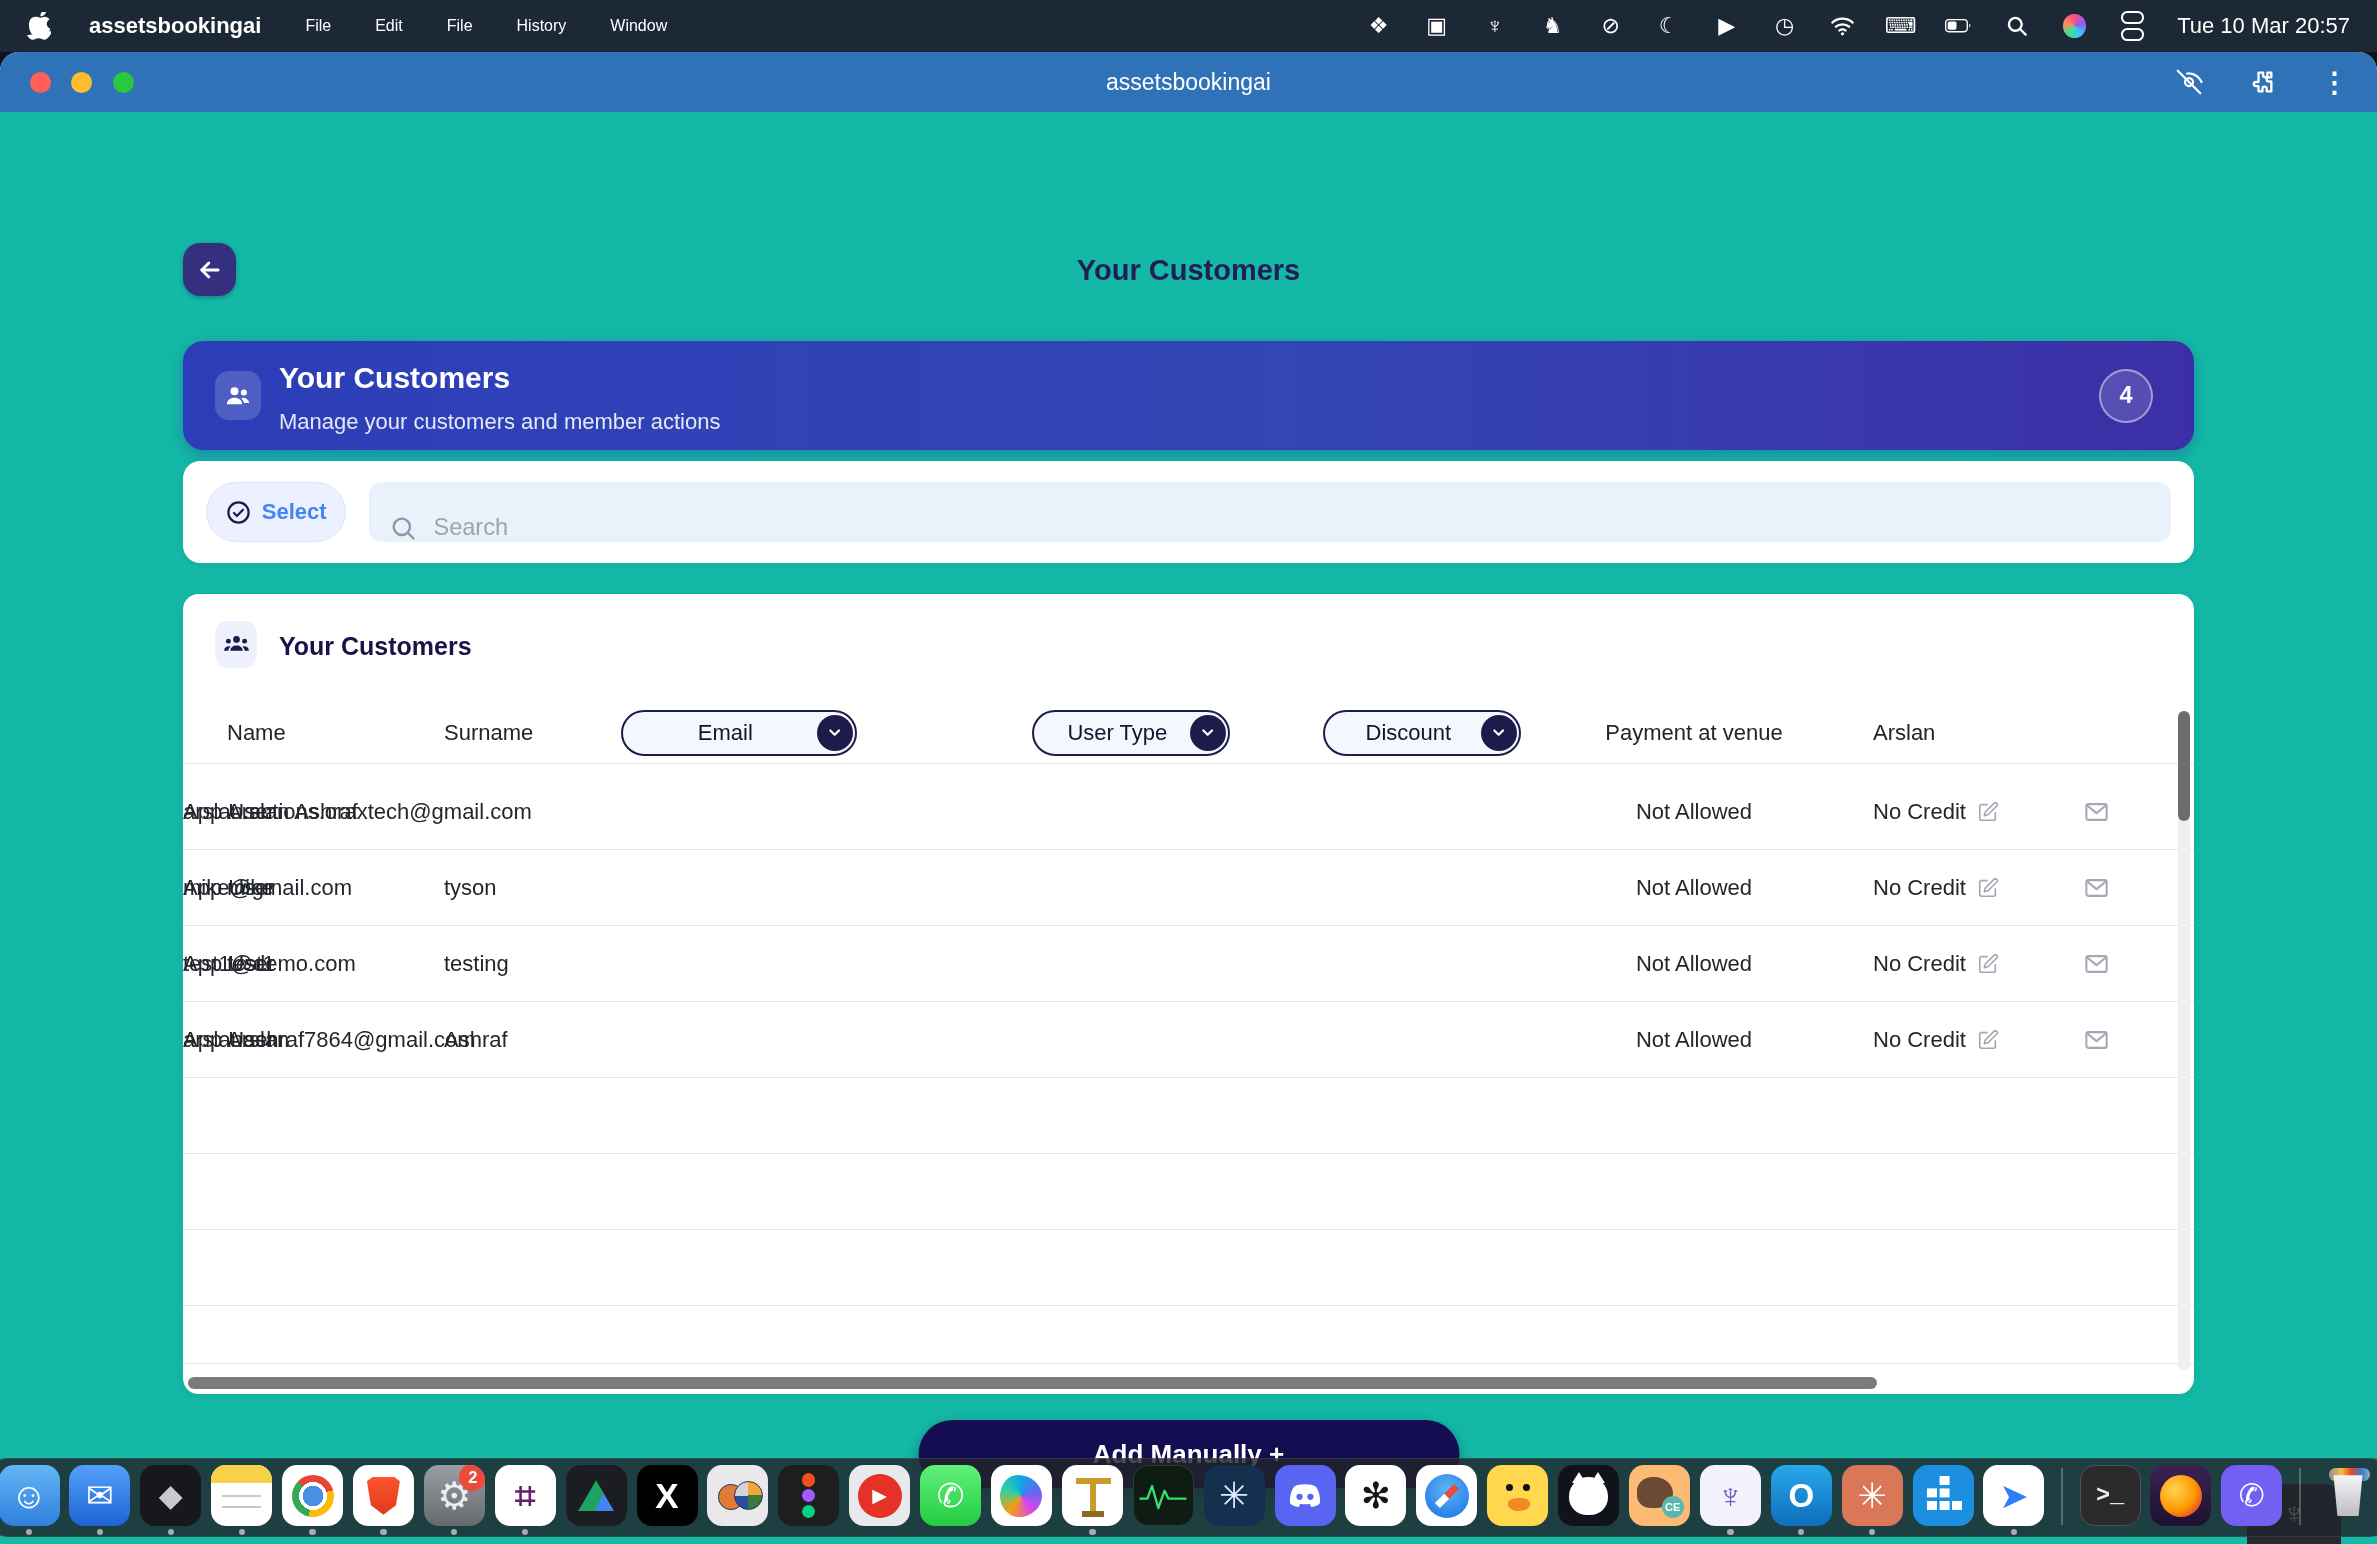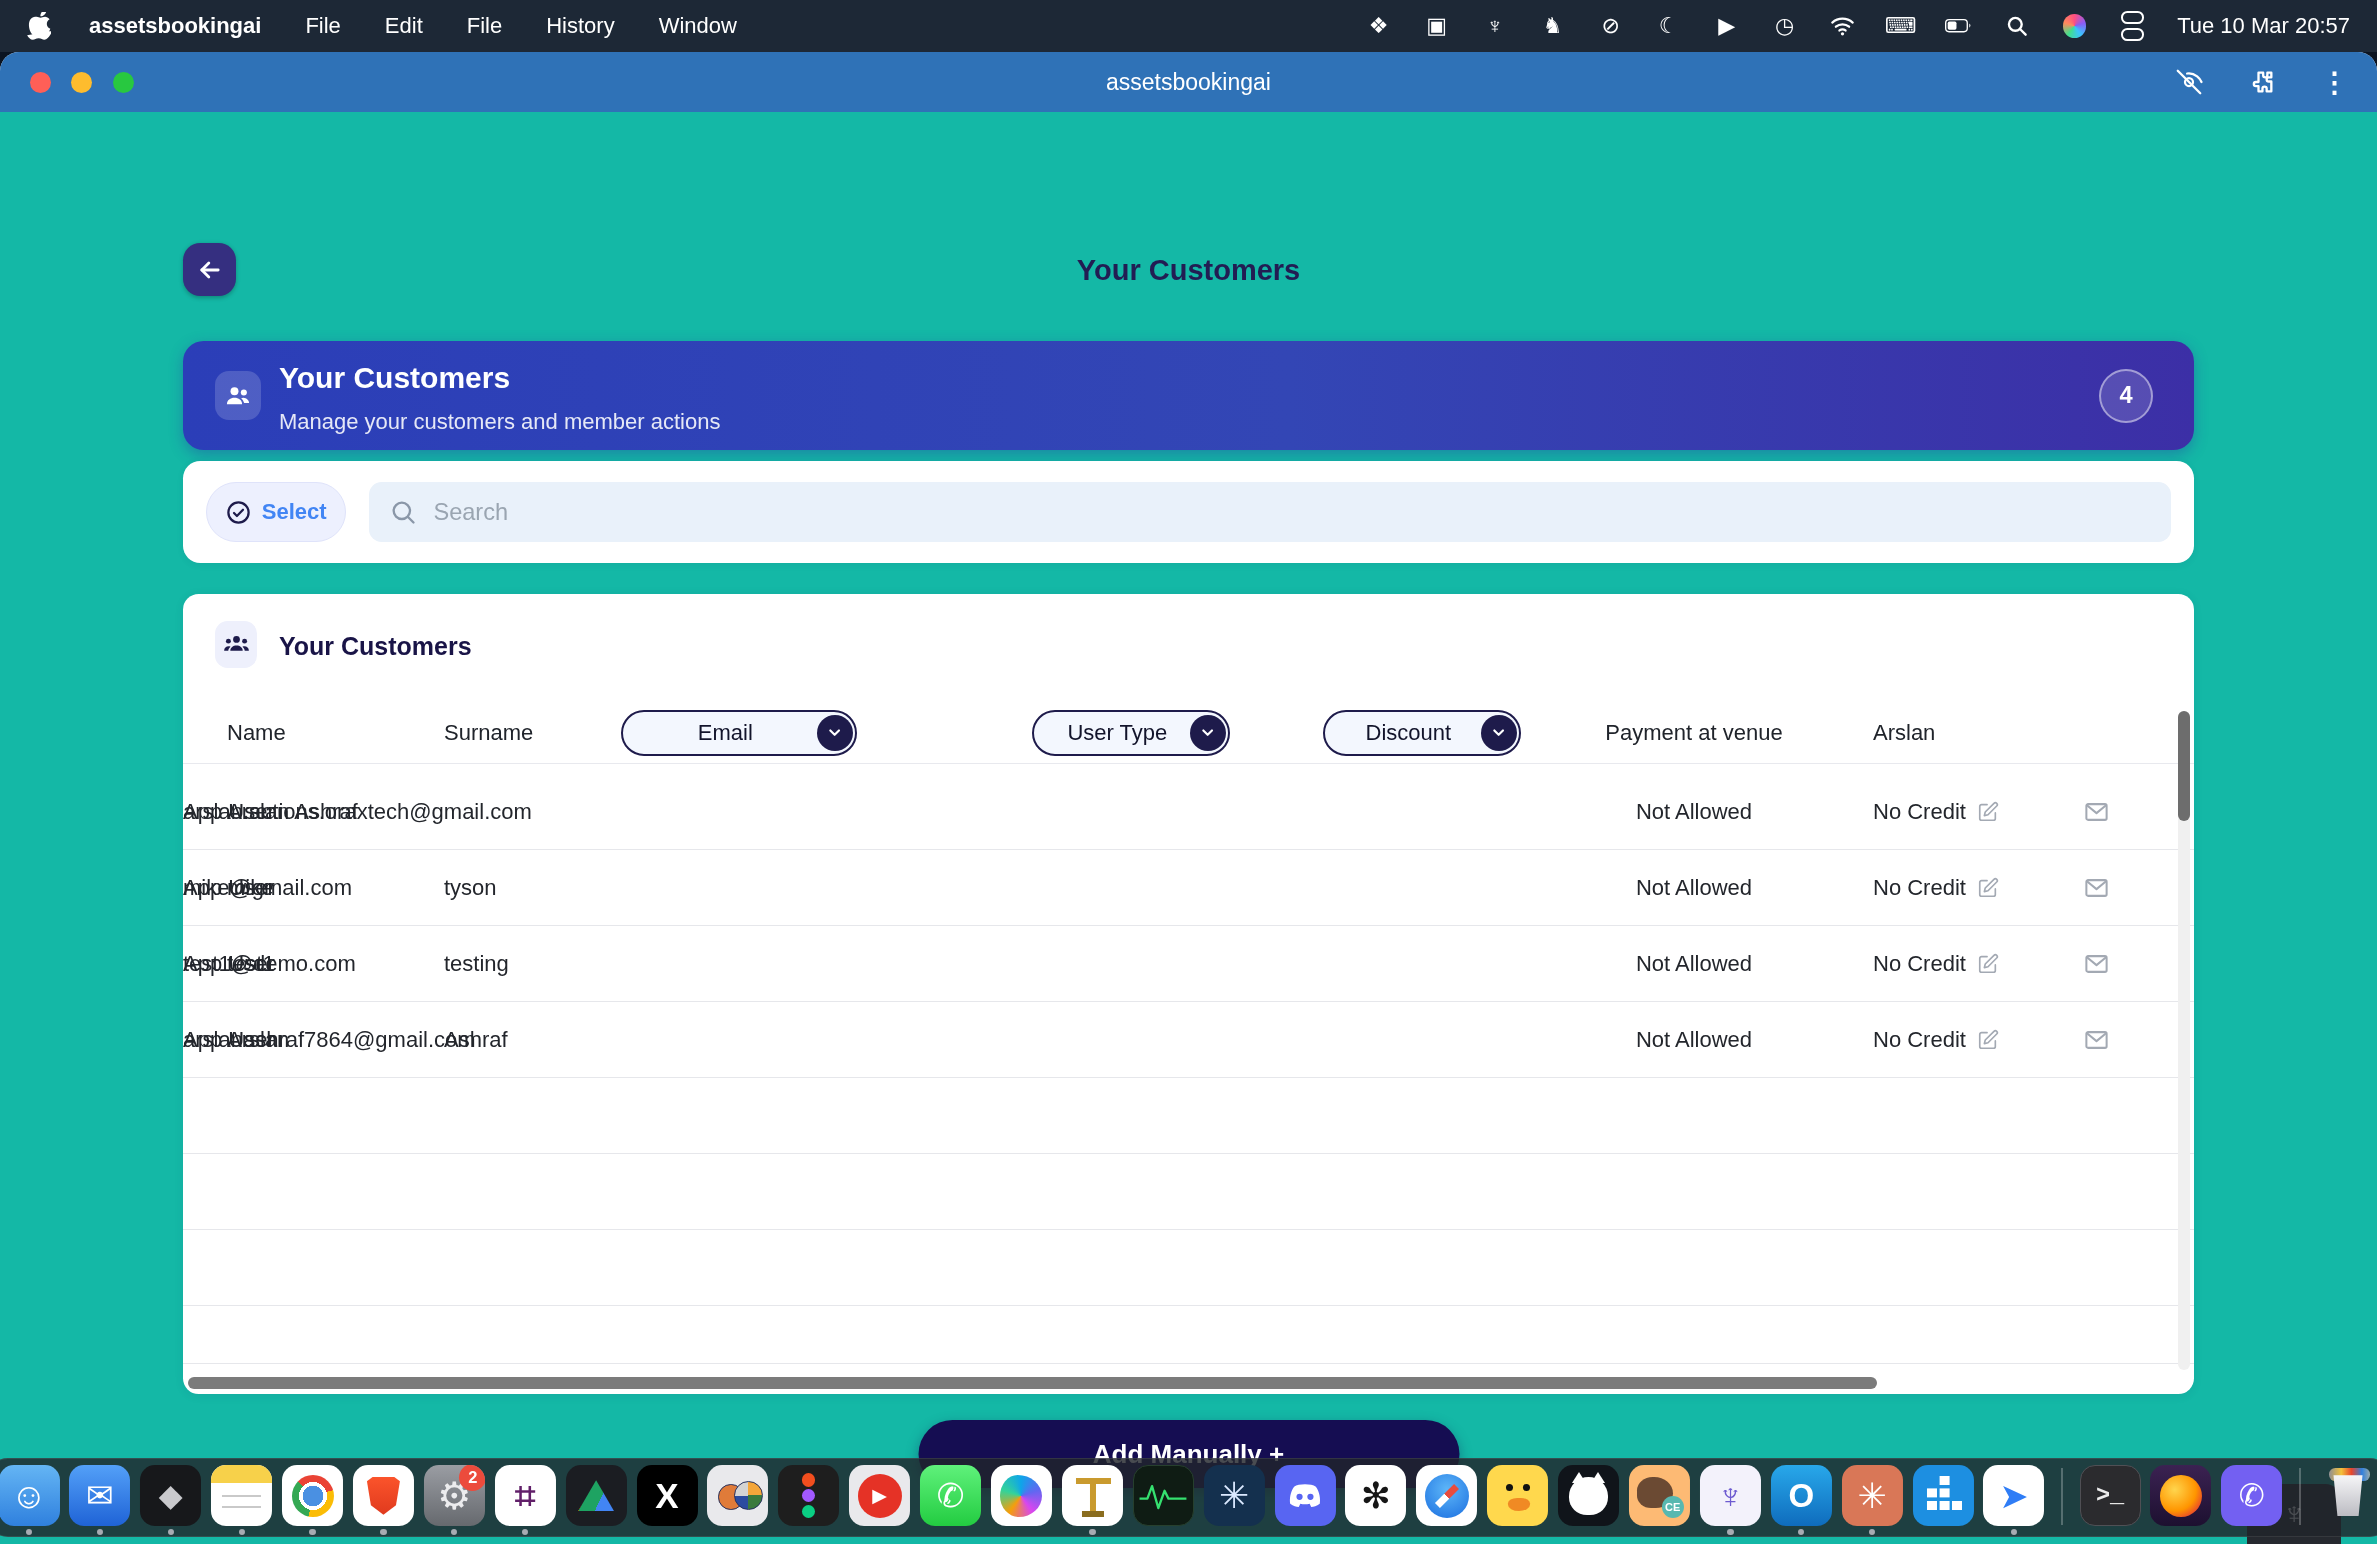--- a/index.html
+++ b/index.html
@@ -7,21 +7,21 @@
     width:2377px;height:1544px;position:relative;overflow:hidden;
     background:#0d1726;
     font-family:"Liberation Sans", sans-serif;
     -webkit-font-smoothing:antialiased;
   }
   
   .menubar{position:absolute;top:0;left:0;width:2377px;height:52px;background:#1d2836;
     display:flex;align-items:center;color:#fff;padding:0 27px;box-sizing:border-box;z-index:50}
   .apple{width:27px;height:31px;margin-right:35px;display:flex;align-items:center}
   .mb-app{font-size:22px;font-weight:700;margin-right:44px;white-space:nowrap}
-  .mb-item{font-size:22px;margin-right:44px;white-space:nowrap}
+  .mb-item{font-size:16px;margin-right:44px;white-space:nowrap}
   .mb-right{margin-left:auto;display:flex;align-items:center;gap:31px}
   .mi{display:inline-flex;align-items:center;justify-content:center;width:27px;height:27px;
       font-size:22px;color:#fff;line-height:1}
   .mi svg{display:block}
   .mi-siri{width:23.6px;height:23.6px;border-radius:50%;
       background:conic-gradient(#ff4f81,#8a5cf6,#3bc3ff,#41e08d,#ff8a5c,#ff4f81)}
   .mi-cc{display:flex;flex-direction:column;gap:3.9px;width:23.6px}
   .mi-cc i{display:block;height:8.6px;border:2px solid #fff;border-radius:6.3px}
   .mb-clock{font-size:22px;white-space:nowrap}
 
@@ -58,21 +58,21 @@
     border:2px solid rgba(255,255,255,.45);color:#fff;font-size:23.6px;font-weight:700;
     display:flex;align-items:center;justify-content:center}
 
   .search-card{position:absolute;left:183px;top:349px;width:2011px;height:102px;border-radius:17.3px;
     background:#fff;box-shadow:0 1.6px 7.9px rgba(30,40,90,.07)}
   .select-pill{position:absolute;left:23px;top:21px;width:140px;height:60px;border-radius:31px;
     background:#edf0fe;border:1.6px solid #dfe3fa;box-sizing:border-box;
     display:flex;align-items:center;justify-content:center;gap:9.4px}
   .select-pill span{color:#4285f4;font-size:22px;font-weight:700}
   .search-box{position:absolute;left:186px;top:21px;width:1802px;height:60px;border-radius:12.6px;
-    background:#e9f1fa;display:flex;align-items:center;padding:0 20.4px;box-sizing:border-box;gap:14px}
+    background:#e9f1fa;display:flex;align-items:flex-end;padding:0 20.4px;box-sizing:border-box;gap:14px}
   .search-box input{border:0;outline:0;background:transparent;font-size:23.6px;color:#45515e;
     flex:1;font-family:"Liberation Sans",sans-serif}
   .search-box input::placeholder{color:#9aa5b1}
 
   .table-card{position:absolute;left:183px;top:482px;width:2011px;height:800px;border-radius:15.7px;
     background:#fff;box-shadow:0 1.6px 9.4px rgba(30,40,90,.08)}
   .tc-icon{position:absolute;left:32px;top:27px;width:42px;height:47px;border-radius:12.6px;
     background:#eef0fc;display:flex;align-items:center;justify-content:center}
   .tc-title{position:absolute;left:96px;top:38px;font-size:25px;font-weight:700;color:#191447}
 

